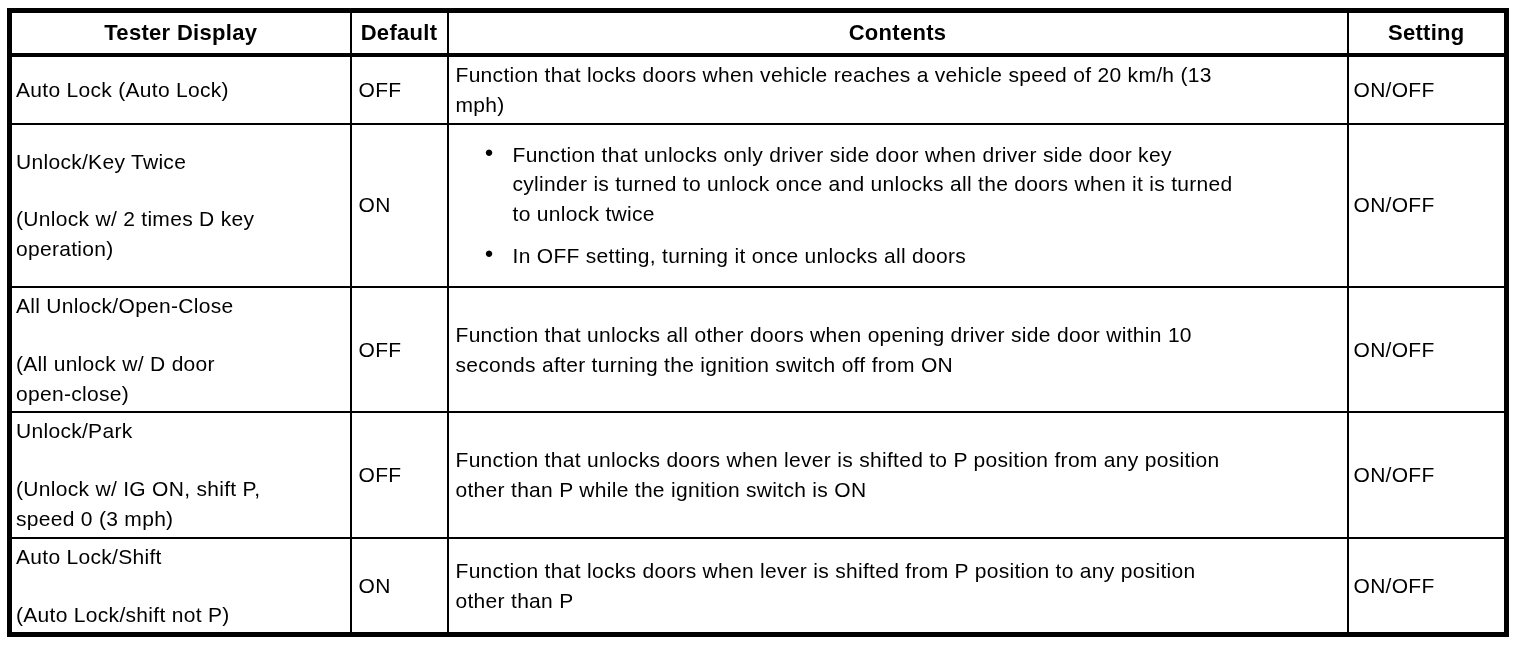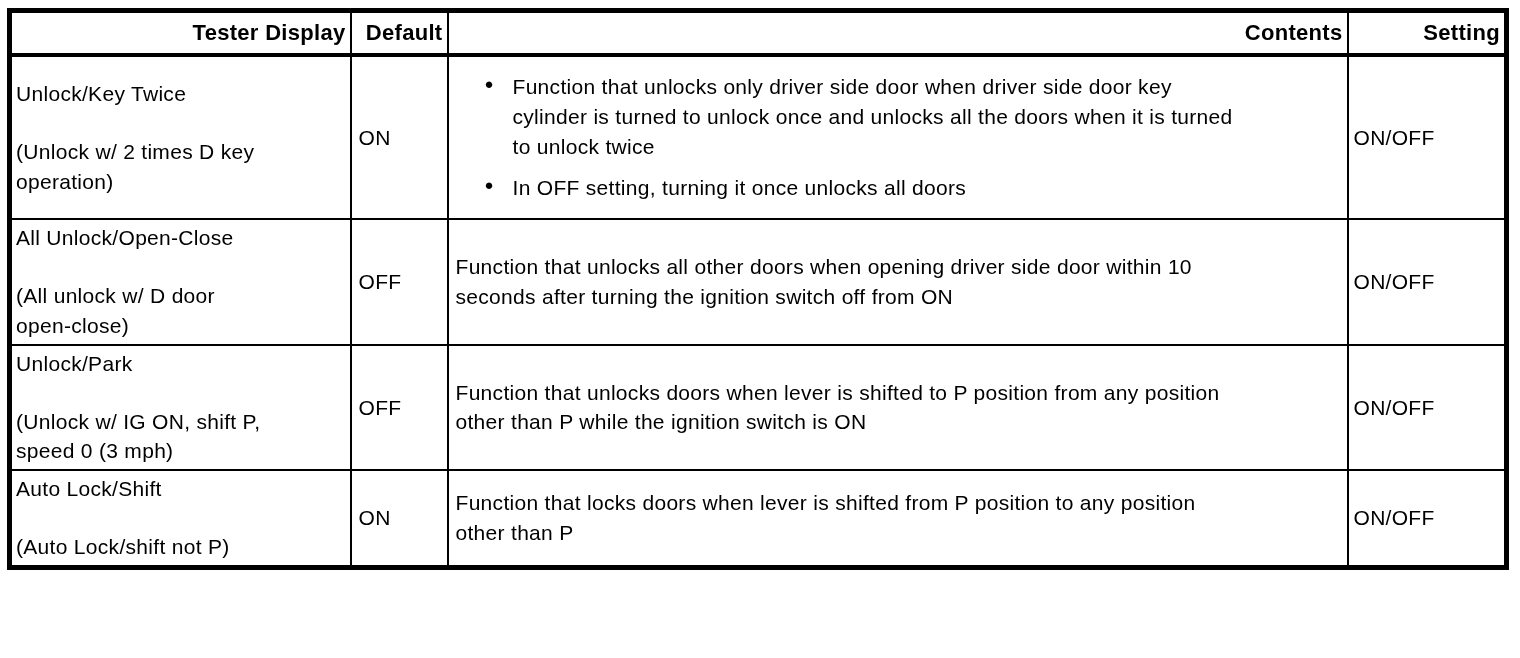--- a/index.html
+++ b/index.html
@@ -20,21 +20,21 @@
     border-collapse: collapse;
     table-layout: fixed;
     background: #ffffff;
     border: 5px solid #000000;
   }
   th {
     border: 2px solid #000000;
     border-bottom: 4px solid #000000;
     font-size: 22px;
     font-weight: bold;
-    text-align: right;
+    text-align: center;
     height: 38px;
     padding: 1px 4px;
     letter-spacing: 0.3px;
   }
   td {
     border: 2px solid #000000;
     font-size: 21px;
     line-height: 1.42;
     letter-spacing: 0.3px;
     vertical-align: middle;
@@ -82,20 +82,31 @@
   </colgroup>
   <thead>
     <tr>
       <th>Tester Display</th>
       <th>Default</th>
       <th>Contents</th>
       <th>Setting</th>
     </tr>
   </thead>
   <tbody>
+      <tr style="height: 68px;">
+        <td class="c-tester">
+          <div class="td-name">Auto Lock (Auto Lock)</div>
+        </td>
+        <td class="c-default">OFF</td>
+        <td class="c-contents">
+          <div class="contents-text">Function that locks doors when vehicle reaches a vehicle speed of 20 km/h (13
+mph)</div>
+        </td>
+        <td class="c-setting">ON/OFF</td>
+      </tr>
       <tr style="height: 100px;">
         <td class="c-tester">
           <div class="td-name">Unlock/Key Twice</div>
           <div class="td-note">(Unlock w/ 2 times D key
 operation)</div>
         </td>
         <td class="c-default">ON</td>
         <td class="c-contents">
           <ul class="bullet-list">
             <li>Function that unlocks only driver side door when driver side door key

